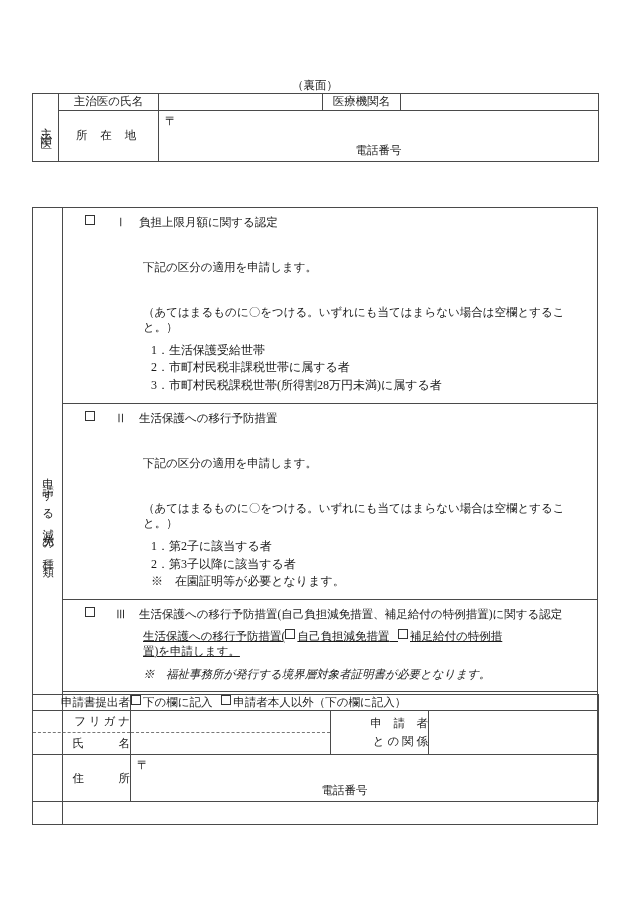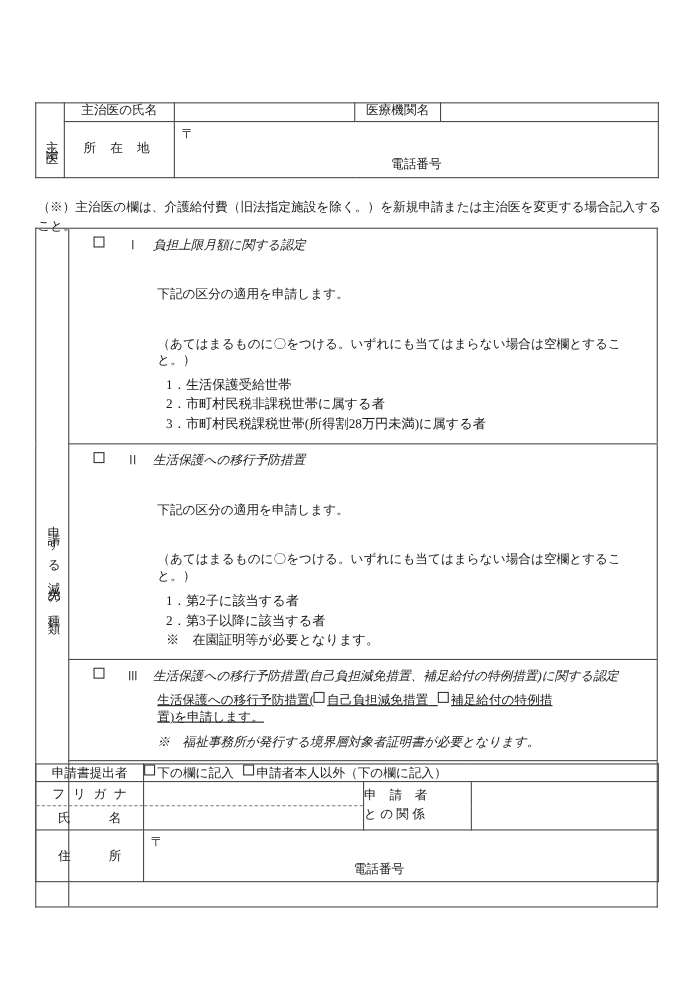--- a/index.html
+++ b/index.html
@@ -145,21 +145,21 @@
     position: relative;
     top: -1px;
   }
   .roman {
     display: inline-block;
     width: 24px;
     font-size: 11.5px;
     flex: none;
     font-family: "Liberation Serif", serif;
   }
-  .sec-title { font-size: 11.5px; font-style: italic; }
+  .sec-title { font-size: 11.5px; }
   .sec-line {
     font-size: 11.5px;
     padding-left: 80px;
     margin-bottom: 7px;
     margin-top: 30px;
   }
   .opt-list {
     padding-left: 88px;
     font-size: 12px;
     line-height: 1.45;
@@ -188,48 +188,48 @@
     border-collapse: collapse;
     table-layout: fixed;
     width: 100%;
   }
   table.appl td {
     border: 1px solid #4a4a4a;
     font-size: 11.5px;
     padding: 0;
   }
   .lbl-c {
-    text-align: center;
+    text-align: right;
     padding: 3px 2px;
-    font-family: Liberation Mono, monospace;
   }
   .dashed-b { border-bottom: 1px dashed #777 !important; }
   .dashed-t { border-top: 1px dashed #777 !important; }
   .row-h { height: 21px; }
-  .rel-cell { text-align: left; line-height: 1.5; padding: 3px 0; }
+  .rel-cell { text-align: right; line-height: 1.5; padding: 3px 0; }
   .addr2 { height: 46px; }
   .addr2-inner {
     height: 46px;
     display: flex;
     flex-direction: column;
     justify-content: space-between;
   }
   .tel2 {
     text-align: center;
     font-size: 11.5px;
     padding-bottom: 3px;
     padding-right: 40px;
   }
   .yubin { font-size: 12px; }
 </style>
 </head>
 <body>
 
 <div class="page">
 
+  <div class="sheet-side">（裏面）</div>
 
   <div class="doctor-wrap">
     <table class="form">
       <colgroup>
         <col style="width:26px">
         <col style="width:100px">
         <col style="width:164px">
         <col style="width:78px">
         <col style="width:198px">
       </colgroup>
@@ -249,21 +249,20 @@
           <div class="addr-inner">
             <div class="postal yubin">〒</div>
             <div class="tel-line">電話番号</div>
           </div>
         </td>
       </tr>
     </tbody>
       </table>
   </div>
 
-  <div class="note note-doctor">（※）主治医の欄は、介護給付費（旧法指定施設を除く。）を新規申請または主治医を変更する場合記入すること。</div>
 
   <div class="main-wrap">
     <table class="main">
       <colgroup>
         <col style="width:30px">
         <col>
       </colgroup>
 
       <tbody>
           <tr>

